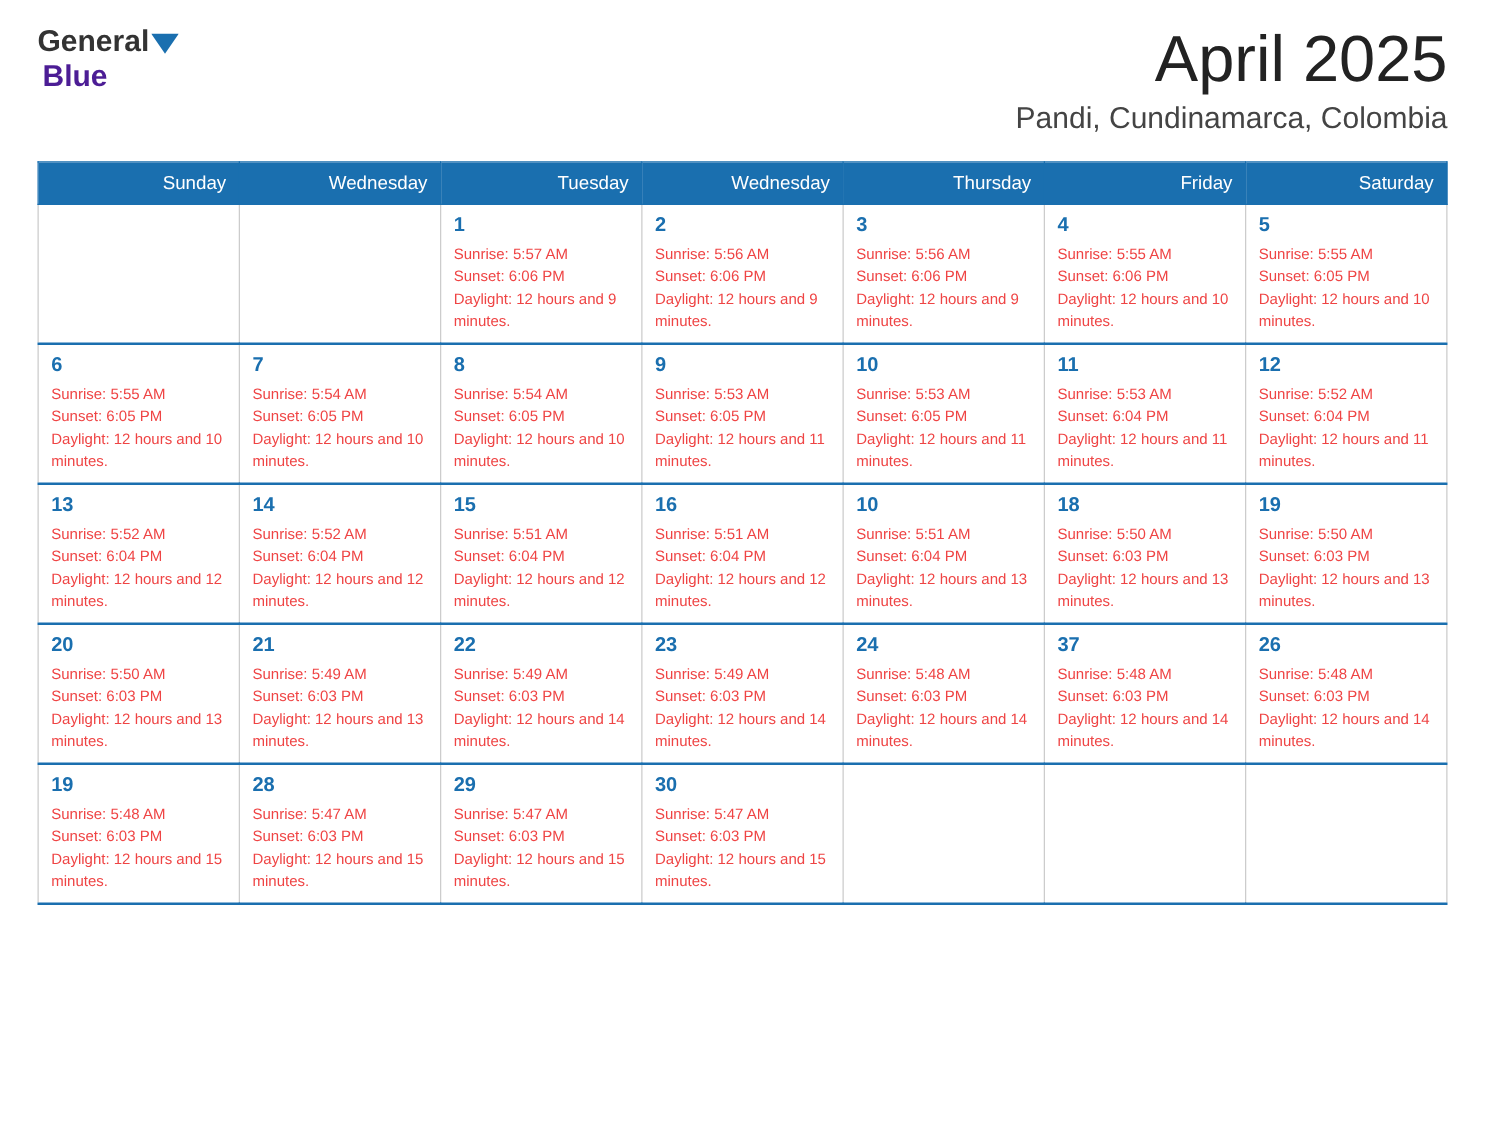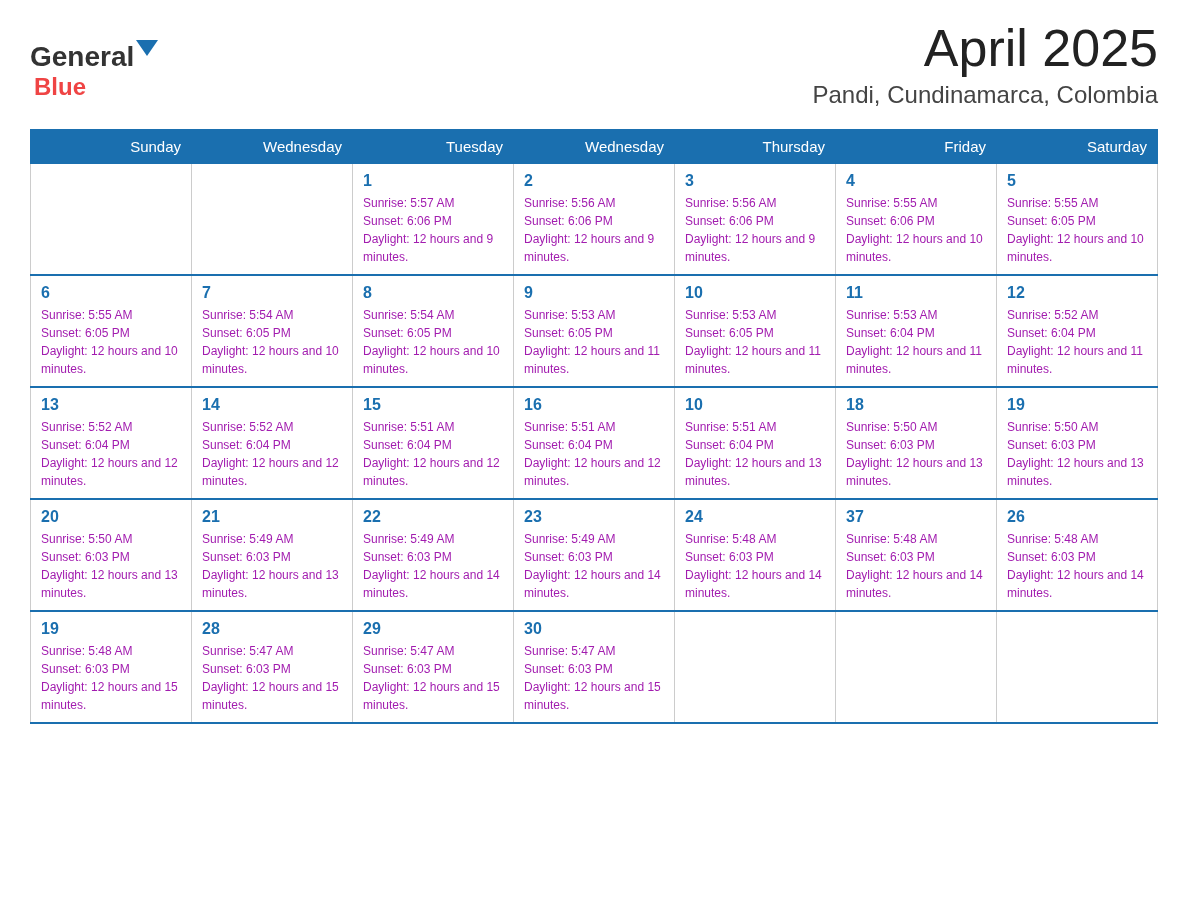--- a/index.html
+++ b/index.html
@@ -53,21 +53,21 @@
       min-height: 100px;
     }
     .day-number {
       font-size: 16px;
       color: #1a6faf;
       font-weight: bold;
       margin-bottom: 4px;
     }
     .day-info {
       font-size: 12px;
-      color: #a21caf;
+      color: #ef4444;
       line-height: 1.5;
     }
     .empty-cell {
       background: #fff;
     }
     .calendar tbody tr {
       border-bottom: 2px solid #1a6faf;
     }
     .logo-wrapper {
       display: flex;
@@ -78,27 +78,27 @@
       display: flex;
       align-items: center;
     }
   </style>
 </head>
 <body>
 
 <div class="header">
   <div class="logo-wrapper">
     <div class="logo-row">
-      <span style="font-size:28px;font-weight:bold;color:#333;margin-top:21px;">General</span>
+      <span style="font-size:24px;font-weight:bold;color:#333;">General</span>
       <svg width="22" height="20" viewBox="0 0 22 20" style="margin-left:2px;margin-top:2px;">
         <polygon points="11,18 0,2 22,2" fill="#1a6faf"></polygon>
       </svg>
     </div>
     <div>
-      <span style="font-size:24px;font-weight:bold;color:#ef4444;margin-left:4px;">Blue</span>
+      <span style="font-size:24px;font-weight:bold;color:#4c1d95;margin-left:4px;">Blue</span>
     </div>
   </div>
   <div class="title-block">
     <h1>April 2025</h1>
     <h2>Pandi, Cundinamarca, Colombia</h2>
   </div>
 </div>
 
 <table class="calendar">
   <thead>

